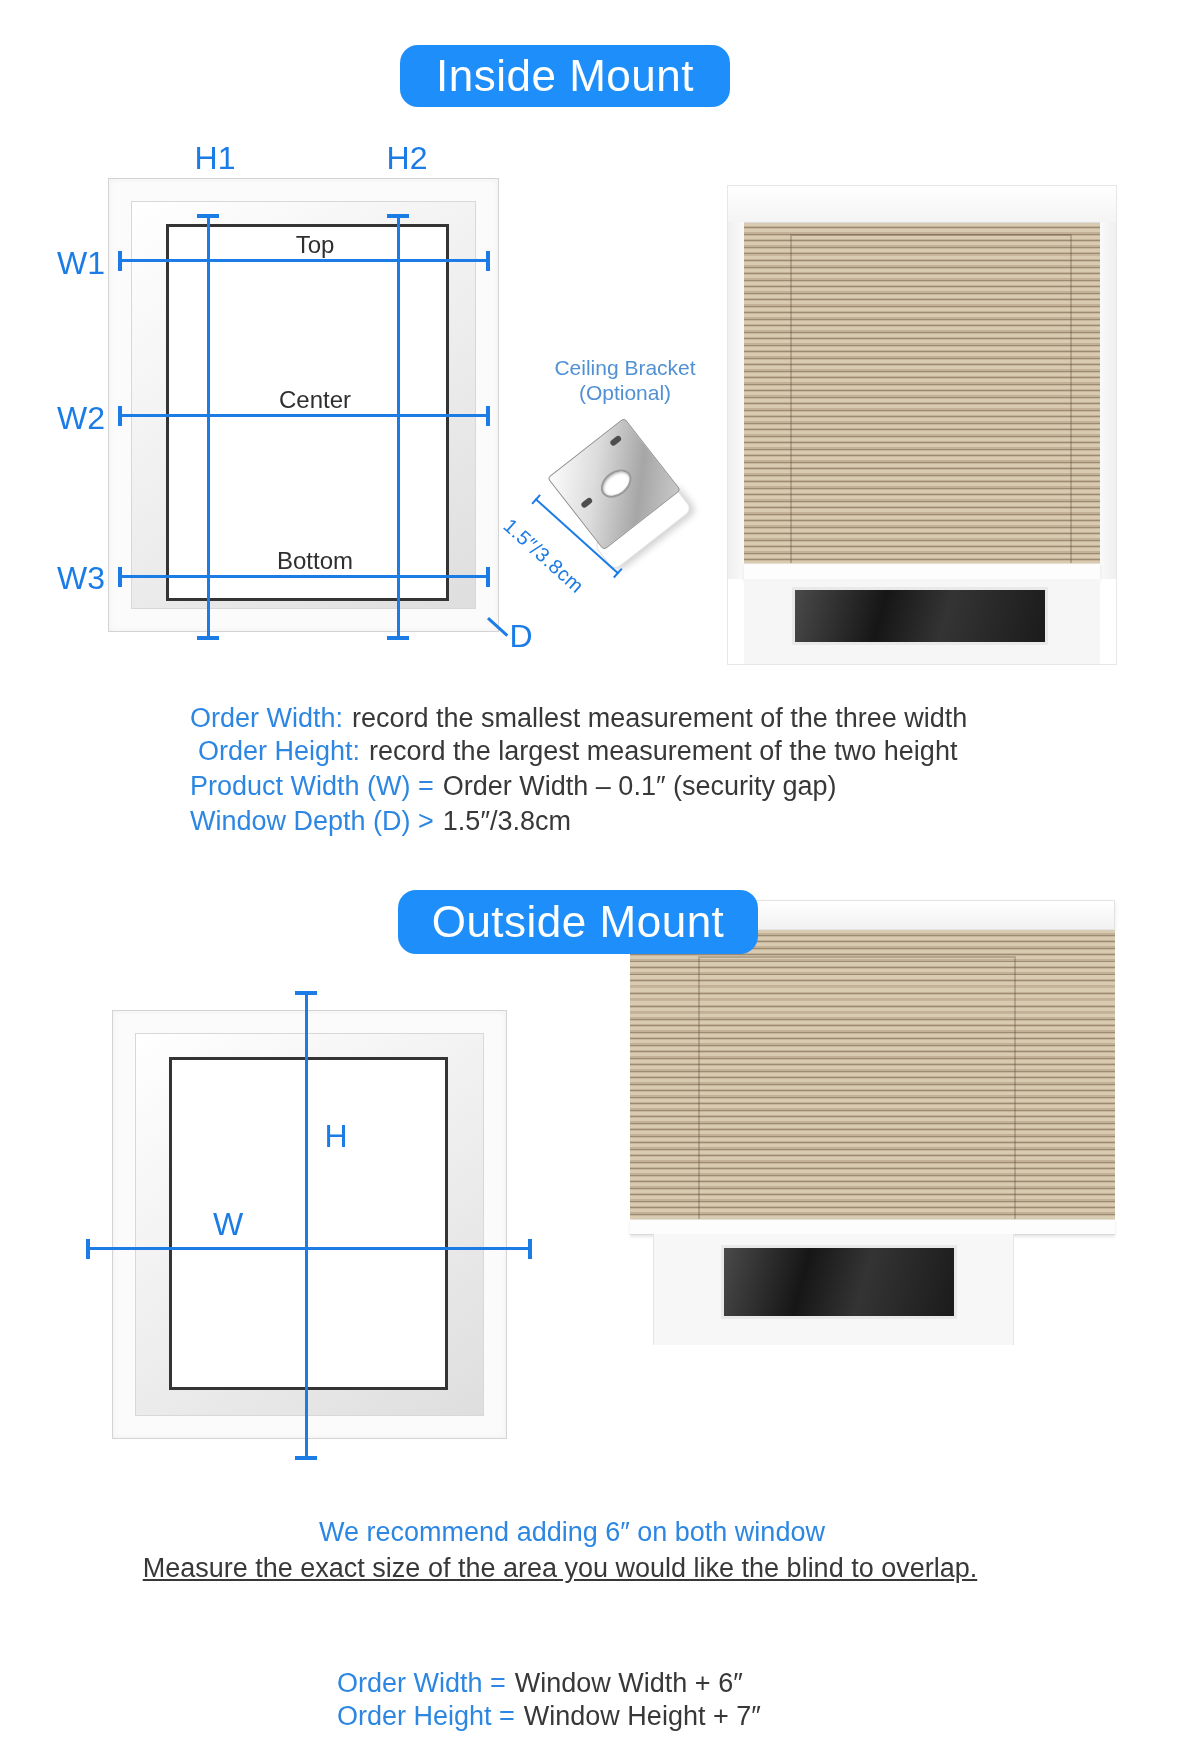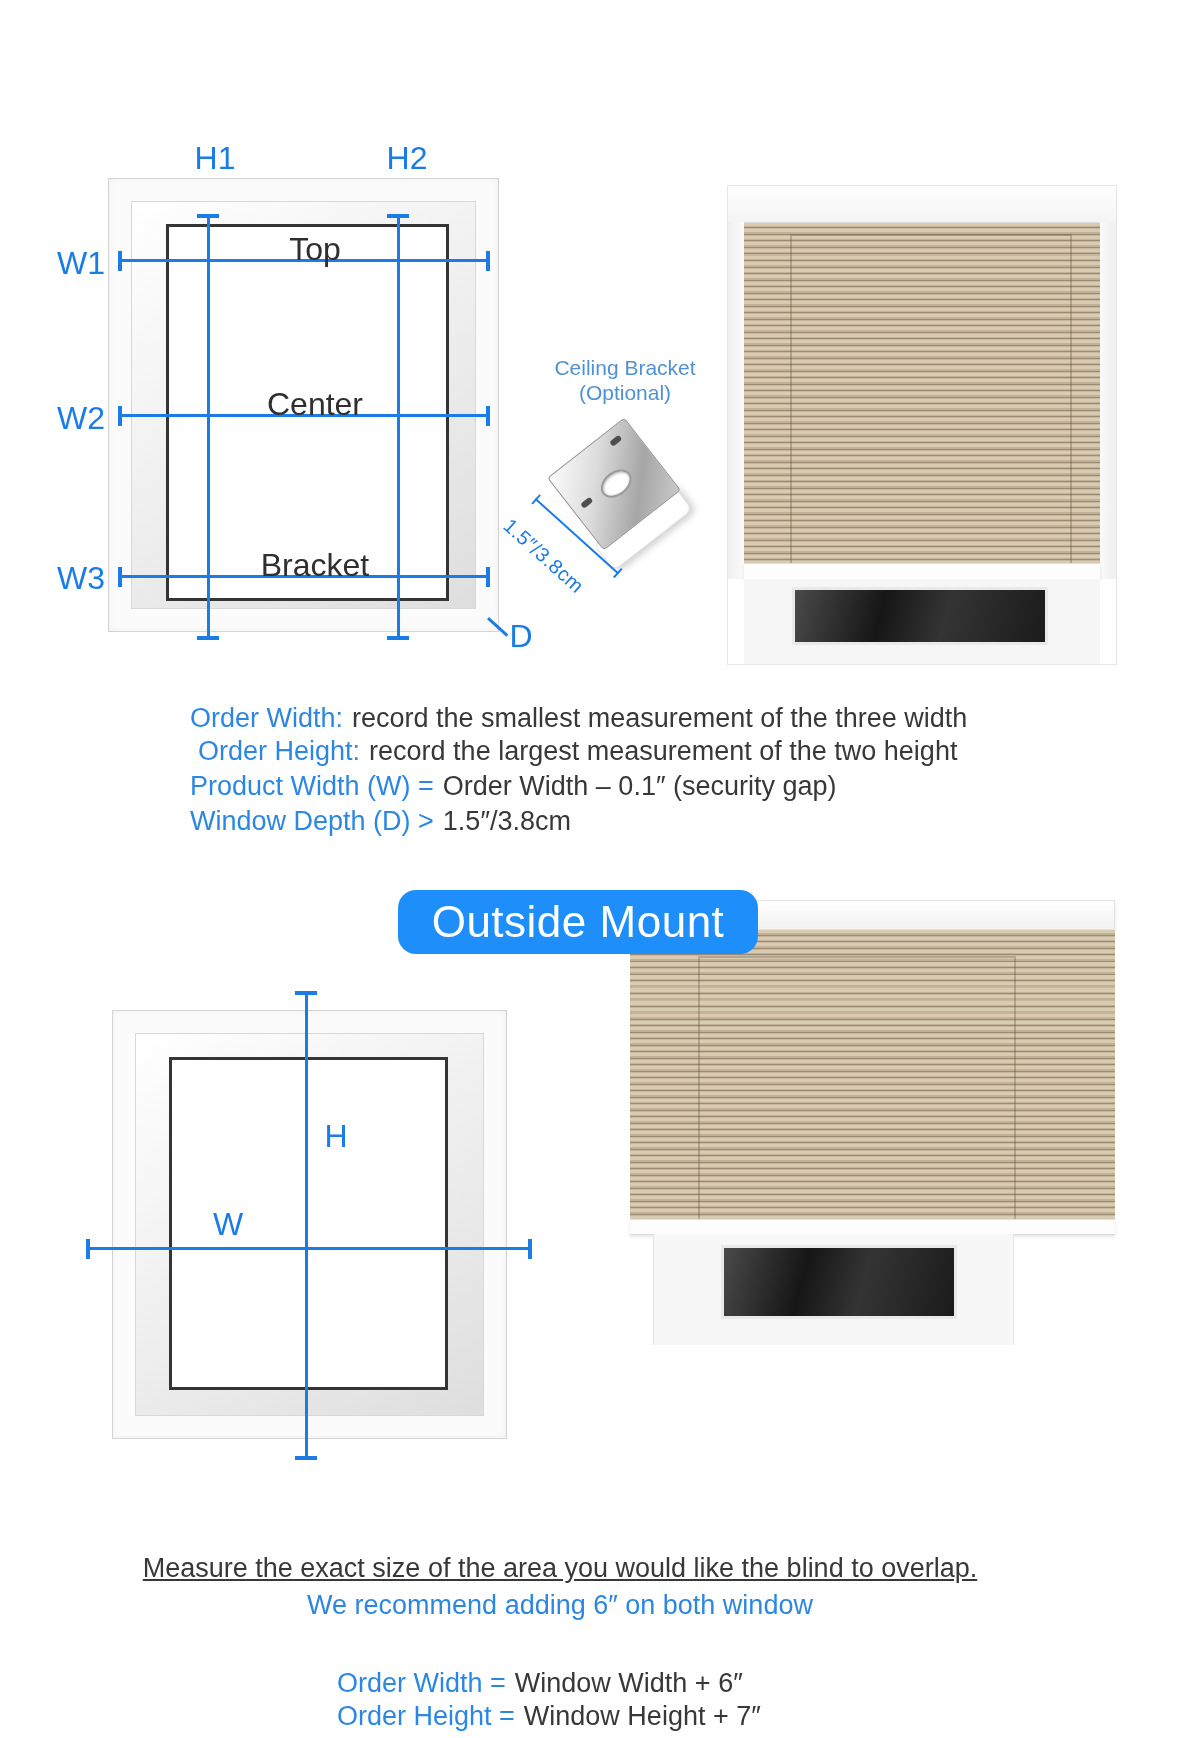--- a/index.html
+++ b/index.html
@@ -11,21 +11,21 @@
          font-size:44px;font-weight:500;letter-spacing:.5px;z-index:40;}
   
   .dframe{position:absolute;background:#fbfbfb;border:1px solid #d4d4d4;
           box-shadow:inset 0 0 6px rgba(0,0,0,.05);z-index:5;}
   .dframe .bevel{position:absolute;inset:22px;background:linear-gradient(145deg,#ffffff 0%,#ededed 55%,#dedede 100%);
           border:1px solid #d8d8d8;}
   .dframe .sash{position:absolute;border:3px solid #343434;background:#ffffff;}
   
   .mline{position:absolute;background:#1b7ce6;z-index:30;}
   .mlabel{position:absolute;color:#1b7ce6;font-size:32px;font-weight:500;z-index:35;text-align:center;}
-  .dlabel{position:absolute;color:#2f2f2f;font-size:32px;z-index:35;text-align:center;}
+  .dlabel{position:absolute;color:#2f2f2f;font-size:24px;z-index:35;text-align:center;}
   .diag{transform-origin:0 0;}
   
   .photo{position:absolute;background:#ffffff;z-index:5;}
   .pleats{position:absolute;
       background:repeating-linear-gradient(180deg,#d9cbb2 0px,#d9cbb2 3px,#c2b196 3px,#c2b196 4.5px,#9c8b73 4.5px,#9c8b73 5.5px,#c8b79d 5.5px,#c8b79d 6.5px);}
   .shadow-rect{position:absolute;border:2px solid rgba(80,66,45,.27);border-bottom:none;}
   .rail{position:absolute;background:#fdfdfd;border-top:1px solid #e6dfd4;border-bottom:1px solid #d9d9d9;
         box-shadow:0 2px 3px rgba(0,0,0,.10);}
   .glass{position:absolute;background:linear-gradient(105deg,#4a4a4a 0%,#161616 35%,#343434 60%,#1b1b1b 100%);
         border:3px solid #e9e9e9;}
@@ -50,34 +50,37 @@
   .note-row .lbl{color:#2d87e2;margin-right:9px;}
   .note-row .txt{color:#383838;}
   .center-line{position:absolute;left:0;width:1120px;text-align:center;font-size:27px;z-index:20;}
   .blue{color:#2d87e2;} .black{color:#383838;text-decoration:underline;}
 </style>
 </head>
 <body>
 
 <div class="canvas">
 
+  <div class="badge" style="left:400px;top:45px;width:330px;height:62px;">
+    <span>Inside Mount</span>
+  </div>
 
   <div class="dframe" style="left:108px;top:178px;width:389px;height:452px;">
     <div class="bevel"></div>
     <div class="sash" style="left:57px;top:45px;right:49px;bottom:30px;"></div>
   </div>
 
   <div class="mlabel" style="left:190px;top:140px;width:50px;">H1</div>
   <div class="mlabel" style="left:382px;top:140px;width:50px;">H2</div>
   <div class="mlabel" style="left:55px;top:245px;width:52px;">W1</div>
   <div class="mlabel" style="left:55px;top:400px;width:52px;">W2</div>
   <div class="mlabel" style="left:55px;top:560px;width:52px;">W3</div>
   <div class="dlabel" style="left:260px;top:231px;width:110px;">Top</div>
   <div class="dlabel" style="left:255px;top:386px;width:120px;">Center</div>
-  <div class="dlabel" style="left:255px;top:547px;width:120px;">Bracket</div>
+  <div class="dlabel" style="left:255px;top:547px;width:120px;">Bottom</div>
 
   <div class="mline" style="left:207px;top:216px;width:3px;height:422px;"></div>
   <div class="mline" style="left:197px;top:214px;width:22px;height:4px;"></div>
   <div class="mline" style="left:197px;top:636px;width:22px;height:4px;"></div>
   <div class="mline" style="left:397px;top:216px;width:3px;height:422px;"></div>
   <div class="mline" style="left:387px;top:214px;width:22px;height:4px;"></div>
   <div class="mline" style="left:387px;top:636px;width:22px;height:4px;"></div>
 
   <div class="mline" style="left:120px;top:259px;width:370px;height:3px;"></div>
   <div class="mline" style="left:118px;top:251px;width:4px;height:20px;"></div>
@@ -153,21 +156,21 @@
     <div style="position:absolute;left:0;top:0;width:485px;height:30px;background:linear-gradient(#ffffff,#f1f1f1);border:1px solid #e3e3e3;box-shadow:0 2px 4px rgba(0,0,0,.10);box-sizing:border-box;"></div>
     <div class="pleats" style="left:0;top:30px;width:485px;height:289px;"></div>
     <div class="shadow-rect" style="left:68px;top:56px;width:314px;height:263px;"></div>
     <div class="rail" style="left:0;top:319px;width:485px;height:14px;"></div>
     <div style="position:absolute;left:23px;top:334px;width:359px;height:111px;background:#f7f7f7;border-left:1px solid #e5e5e5;border-right:1px solid #e5e5e5;">
       <div class="glass" style="left:67px;top:11px;width:230px;height:68px;"></div>
     </div>
   </div>
 
   <div class="center-line black" style="top:1553px;">Measure the exact size of the area you would like the blind to overlap.</div>
-  <div class="center-line blue" style="top:1590px;">We recommend adding 6″ on both window</div>
+  <div class="center-line blue" style="top:1517px;margin-left:12px;">We recommend adding 6″ on both window</div>
   <div class="note-row" style="left:337px;top:1668px;">
     <span class="lbl">Order Width =</span><span class="txt">Window Width + 6″</span>
   </div>
   <div class="note-row" style="left:337px;top:1701px;">
     <span class="lbl">Order Height =</span><span class="txt">Window Height + 7″</span>
   </div>
 
 </div>
 
 </body></html>

